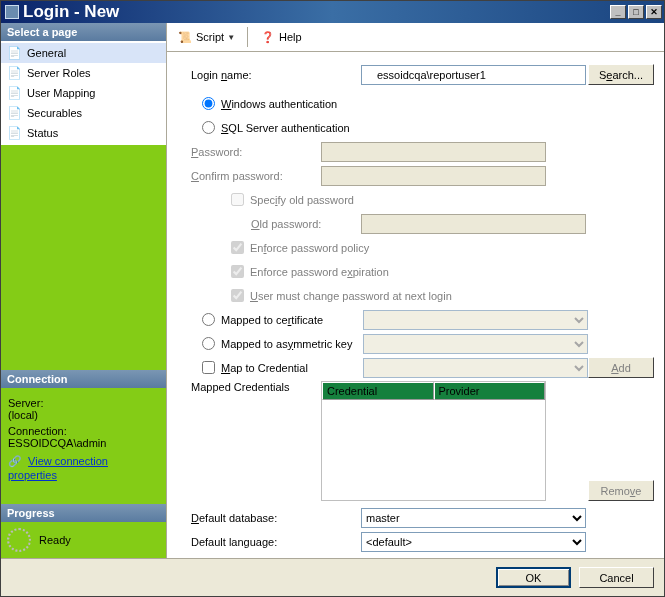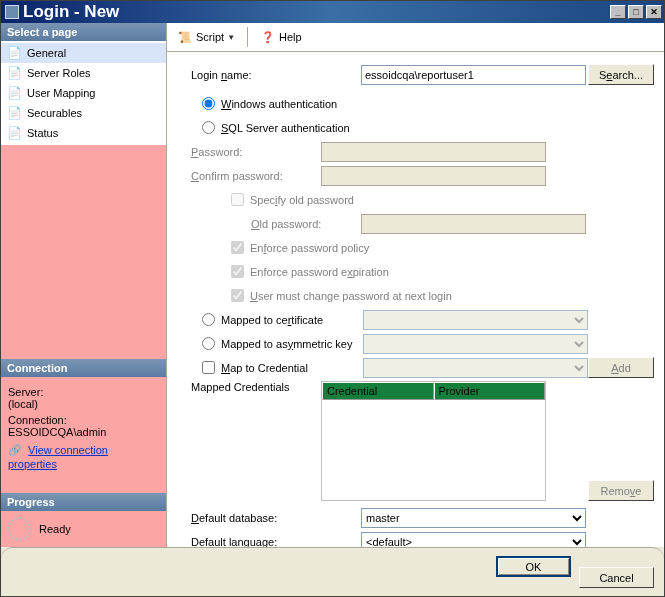--- a/index.html
+++ b/index.html
@@ -3,21 +3,21 @@
 <meta charset="utf-8">
 <style>
   * { box-sizing: border-box; font-family: Tahoma, Arial, sans-serif; font-size: 11px; }
   body { margin: 0; padding: 0; background: #fff; }
   .window { width: 665px; height: 597px; border: 1px solid #404040; background: #ece9d8; display: flex; flex-direction: column; }
   .titlebar { background: linear-gradient(to right, #0a246a, #3a6ea5, #1a4480); color: #fff; height: 22px; display: flex; align-items: center; padding: 0 2px 0 4px; font-weight: bold; }
   .titlebar .title-icon { width: 14px; height: 14px; background: #6a8caf; margin-right: 4px; border: 1px solid #cde; }
   .titlebar .title-text { flex: 1; font-size: 17px; }
   .titlebar .winbtn { width: 16px; height: 14px; background: #c0c0c0; border: 1px solid #fff; border-right-color: #404040; border-bottom-color: #404040; margin-left: 2px; display: flex; align-items: center; justify-content: center; font-size: 9px; color: #000; font-family: Arial; }
   .content { flex: 1; display: flex; overflow: hidden; }
-  .leftpanel { width: 167px; background: #fca5a5; border-right: 1px solid #aca899; display: flex; flex-direction: column; }
+  .leftpanel { width: 167px; background: #84cc16; border-right: 1px solid #aca899; display: flex; flex-direction: column; }
   .panelheader { background: linear-gradient(to bottom, #7a96b3, #5a7ba0); color: #fff; font-weight: bold; padding: 3px 6px; font-size: 11px; }
   .pagelist { flex: 0 0 auto; background: #fff; padding: 2px 0; }
   .pageitem { display: flex; align-items: center; padding: 2px 6px; cursor: default; }
   .pageitem.selected { background: #d8e4f8; }
   .pageitem .icon { width: 16px; height: 16px; margin-right: 4px; display: inline-flex; align-items: center; justify-content: center; font-size: 12px; }
   .spacer { flex: 1; }
   .connectionbody { padding: 5px 7px; font-size: 11px; }
   .connectionbody .lbl { margin-top: 4px; }
   .connectionbody .val { margin-bottom: 4px; }
   .connectionbody a { color: #0033cc; text-decoration: underline; }
@@ -27,35 +27,35 @@
   .rightpanel { flex: 1; display: flex; flex-direction: column; background: #fff; }
   .toolbar { display: flex; align-items: center; border-bottom: 1px solid #aca899; padding: 4px 6px; gap: 4px; }
   .tbtn { display: flex; align-items: center; padding: 2px 4px; cursor: default; }
   .tbtn .icn { width: 16px; height: 16px; margin-right: 3px; display: inline-flex; align-items: center; justify-content: center; }
   .dropdown-arrow { font-size: 8px; margin-left: 3px; color: #333; }
   .tsep { width: 1px; height: 20px; background: #aca899; margin: 0 4px; }
   .form { flex: 1; padding: 12px 10px 4px 18px; overflow: auto; }
   .formrow { display: flex; align-items: center; margin-bottom: 3px; min-height: 21px; }
   .formrow .lbl { width: 170px; margin-left: 6px; }
   .formrow .lbl.indent2 { width: 130px; }
-  .formrow input[type=text], .formrow input[type=password] { height: 20px; border: 1px solid #7f9db9; padding: 0 3px; font-size: 11px; }
+  .formrow input[type=text], .formrow input[type=password] { height: 20px; border: 1px solid #7f9db9; padding: 0 15px; font-size: 11px; }
   .formrow input[type=text]:disabled, .formrow input[type=password]:disabled { background: #ece9d8; border-color: #aca899; color: #aca899; }
   .formrow select { height: 20px; border: 1px solid #7f9db9; font-size: 11px; background: #fff; }
   .formrow select:disabled { background: #ece9d8; color: #808080; }
   .login-input { width: 225px; }
   .btn { height: 21px; padding: 0 10px; min-width: 66px; background: #ece9d8; border: 1px solid #404040; border-top-color: #fff; border-left-color: #fff; font-size: 11px; }
   .btn:disabled { color: #808080; }
   input[type=radio], input[type=checkbox] { margin: 0 6px 0 0; vertical-align: middle; }
   input[type=checkbox]:disabled + span, input[type=radio]:disabled + span,
   .disabled-text { color: #808080; }
   .underline-accel { text-decoration: underline; }
   .cred-table { border: 1px solid #bfbfbf; width: 225px; height: 120px; background: #fff; }
   .cred-header { display: flex; }
   .cred-header div { border: 1px solid #999; border-top-color: #fff; border-left-color: #fff; background: #15803d; width: 50%; padding: 2px 4px; }
-  .bottombar { border-top: 1px solid #aca899; padding: 8px 10px; display: flex; justify-content: flex-end; gap: 8px; background: #ece9d8; border-radius: 12px; }
+  .bottombar { border-top: 1px solid #aca899; padding: 8px 10px; display: flex; justify-content: flex-end; gap: 8px; background: #ece9d8; }
   .okbtn { border: 2px solid #003c74; box-shadow: inset 1px 1px 0 #fff, inset -1px -1px 0 #888; }
 </style>
 </head>
 <body>
 
 <div class="window">
 
   <div class="titlebar">
     <div class="title-icon"></div>
     <div class="title-text">Login - New</div>
@@ -235,15 +235,15 @@
             <option>&lt;default&gt;</option>
           </select>
         </div>
 
       </div>
     </div>
   </div>
 
   <div class="bottombar">
     <button class="btn okbtn" style="min-width:75px;">OK</button>
-    <button class="btn" style="min-width:75px;margin-top:11px;">Cancel</button>
+    <button class="btn" style="min-width:75px;">Cancel</button>
   </div>
 </div>
 
 </body></html>

